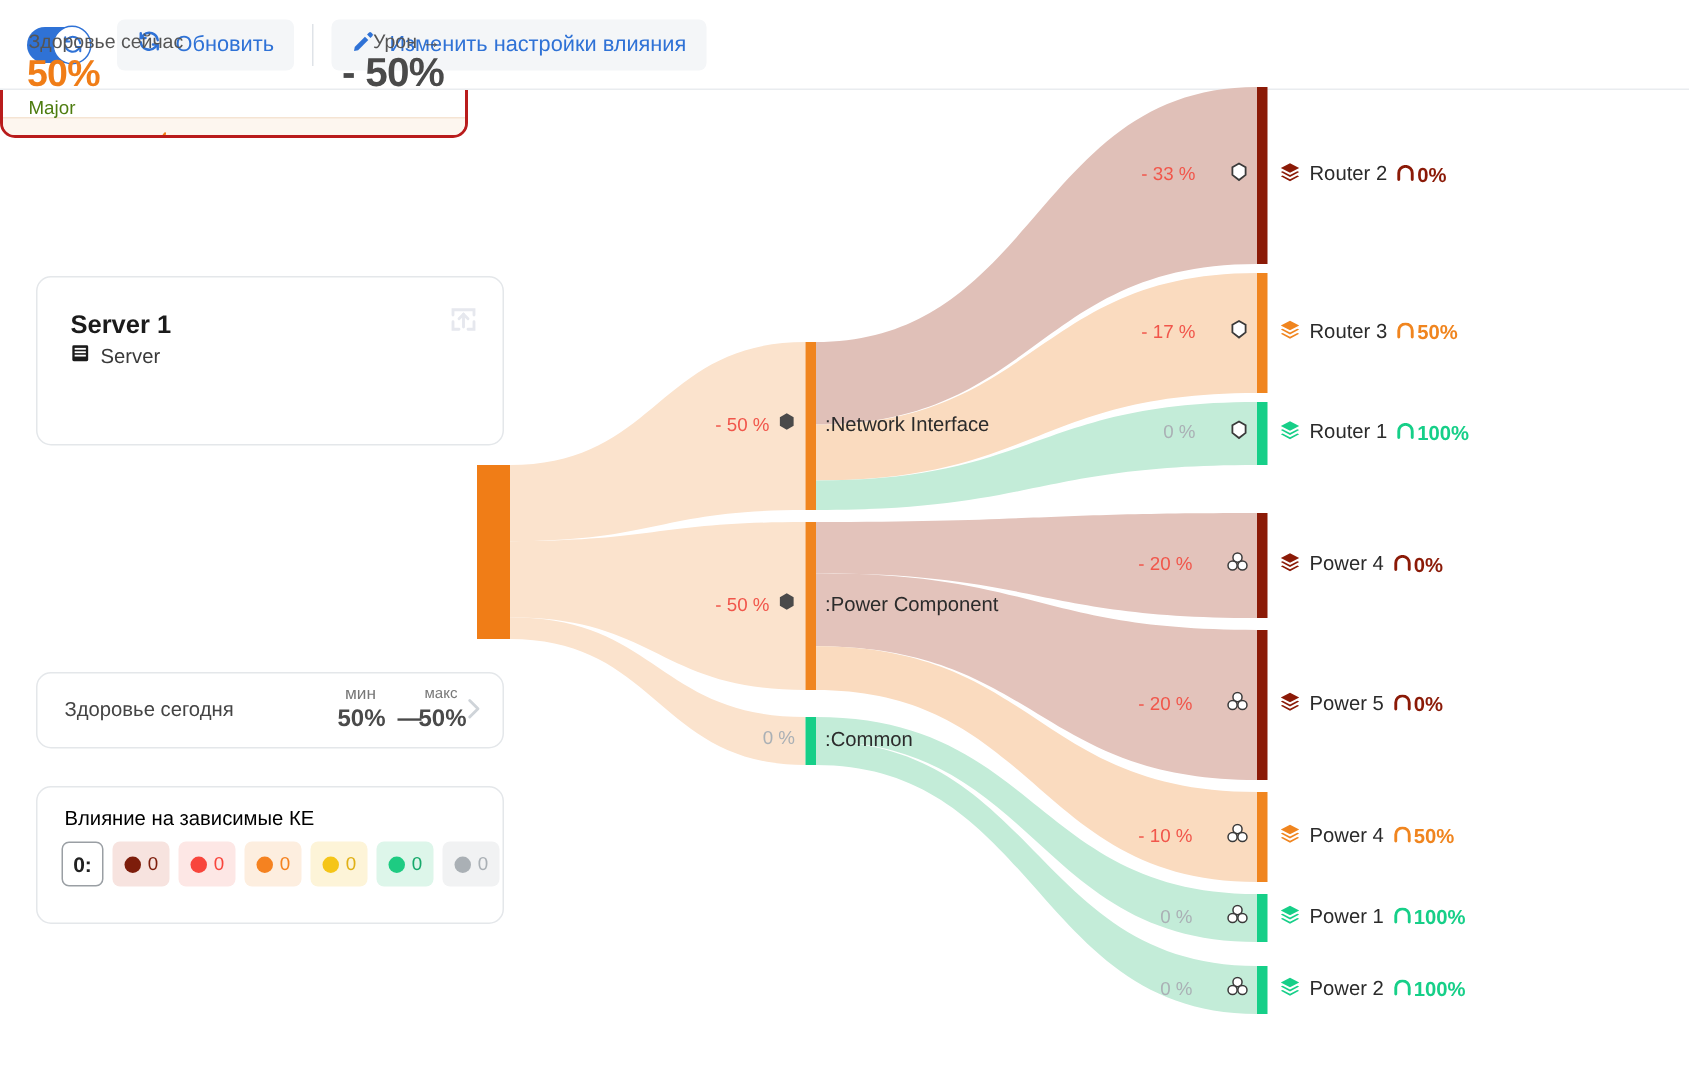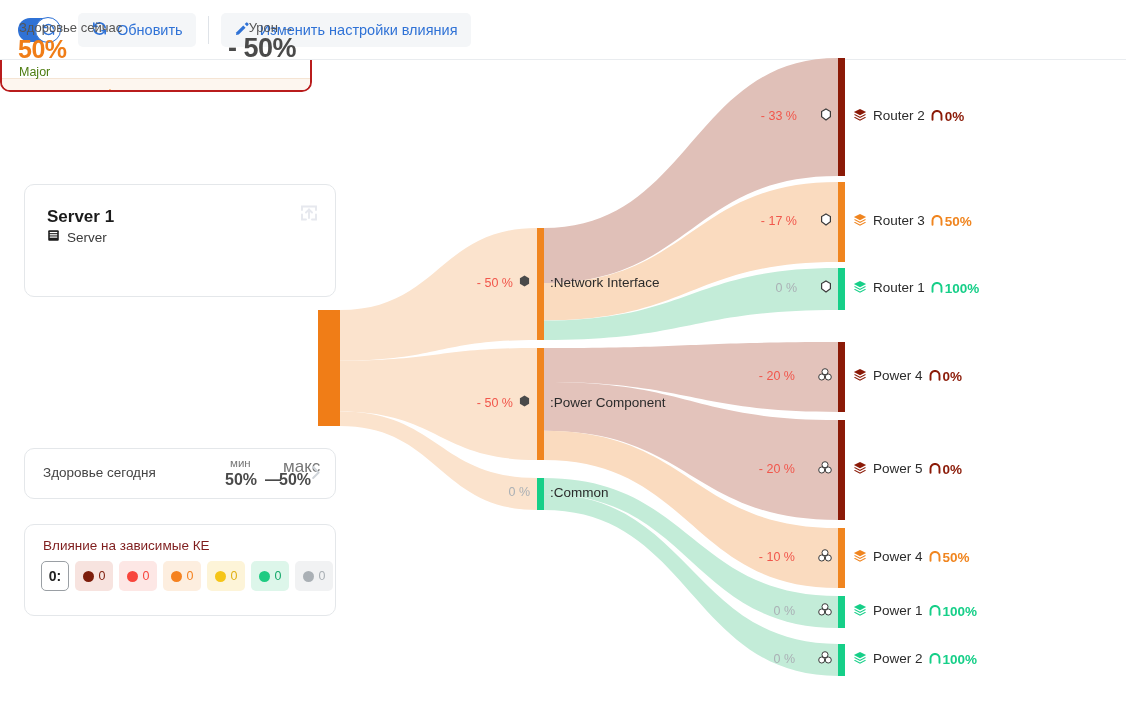--- a/index.html
+++ b/index.html
@@ -63,28 +63,28 @@
   #h-dmg-val { position:absolute; right:14px; top:31px; font-size:27px; font-weight:bold; color:#4a4a4a; letter-spacing:-.5px; }
   #health-rc {
     height:38px; background:#fdf6ef; border-top:1px solid #f5e4d3;
     display:flex; align-items:center; justify-content:center; gap:7px;
     color:#f07d17; font-size:15px; font-weight:bold; cursor:pointer;
   }
 
   #card-today { left:24px; top:448px; width:312px; height:51px; display:flex; align-items:center; cursor:pointer; }
   #today-lbl { position:absolute; left:18px; top:16px; font-size:13.5px; color:#444; }
   #today-min-lbl { position:absolute; left:205px; top:8px;  font-size:11.5px; color:#777; }
-  #today-max-lbl { position:absolute; left:258px; top:8px;  font-size:17px; color:#777; }
+  #today-max-lbl { position:absolute; left:258px; top:8px;  font-size:10px; color:#777; }
   #today-min-val { position:absolute; left:200px; top:22px; font-size:16px; font-weight:bold; color:#4a4a4a; }
   #today-dash    { position:absolute; left:240px; top:22px; font-size:16px; font-weight:bold; color:#4a4a4a; }
   #today-max-val { position:absolute; left:254px; top:22px; font-size:16px; font-weight:bold; color:#4a4a4a; }
   #today-chev    { position:absolute; right:10px; top:14px; color:#cfd4d9; font-size:19px; }
 
   #card-impact { left:24px; top:524px; width:312px; height:92px; }
-  #impact-lbl { position:absolute; left:18px; top:13px; font-size:13.5px; color:#7f1d1d; }
+  #impact-lbl { position:absolute; left:18px; top:13px; font-size:13.5px; color:#000000; }
   #impact-row { position:absolute; left:16px; top:36px; display:flex; gap:6px; }
   .ib-zero {
     width:28px; height:30px; border:1.5px solid #9a9fa4; border-radius:5px; background:#fff;
     display:flex; align-items:center; justify-content:center;
     font-size:14px; font-weight:bold; color:#222; cursor:pointer;
   }
   .ib {
     height:30px; min-width:38px; padding:0 7px; border-radius:5px;
     display:flex; align-items:center; justify-content:center; gap:5px;
     font-size:12.5px; cursor:pointer;

